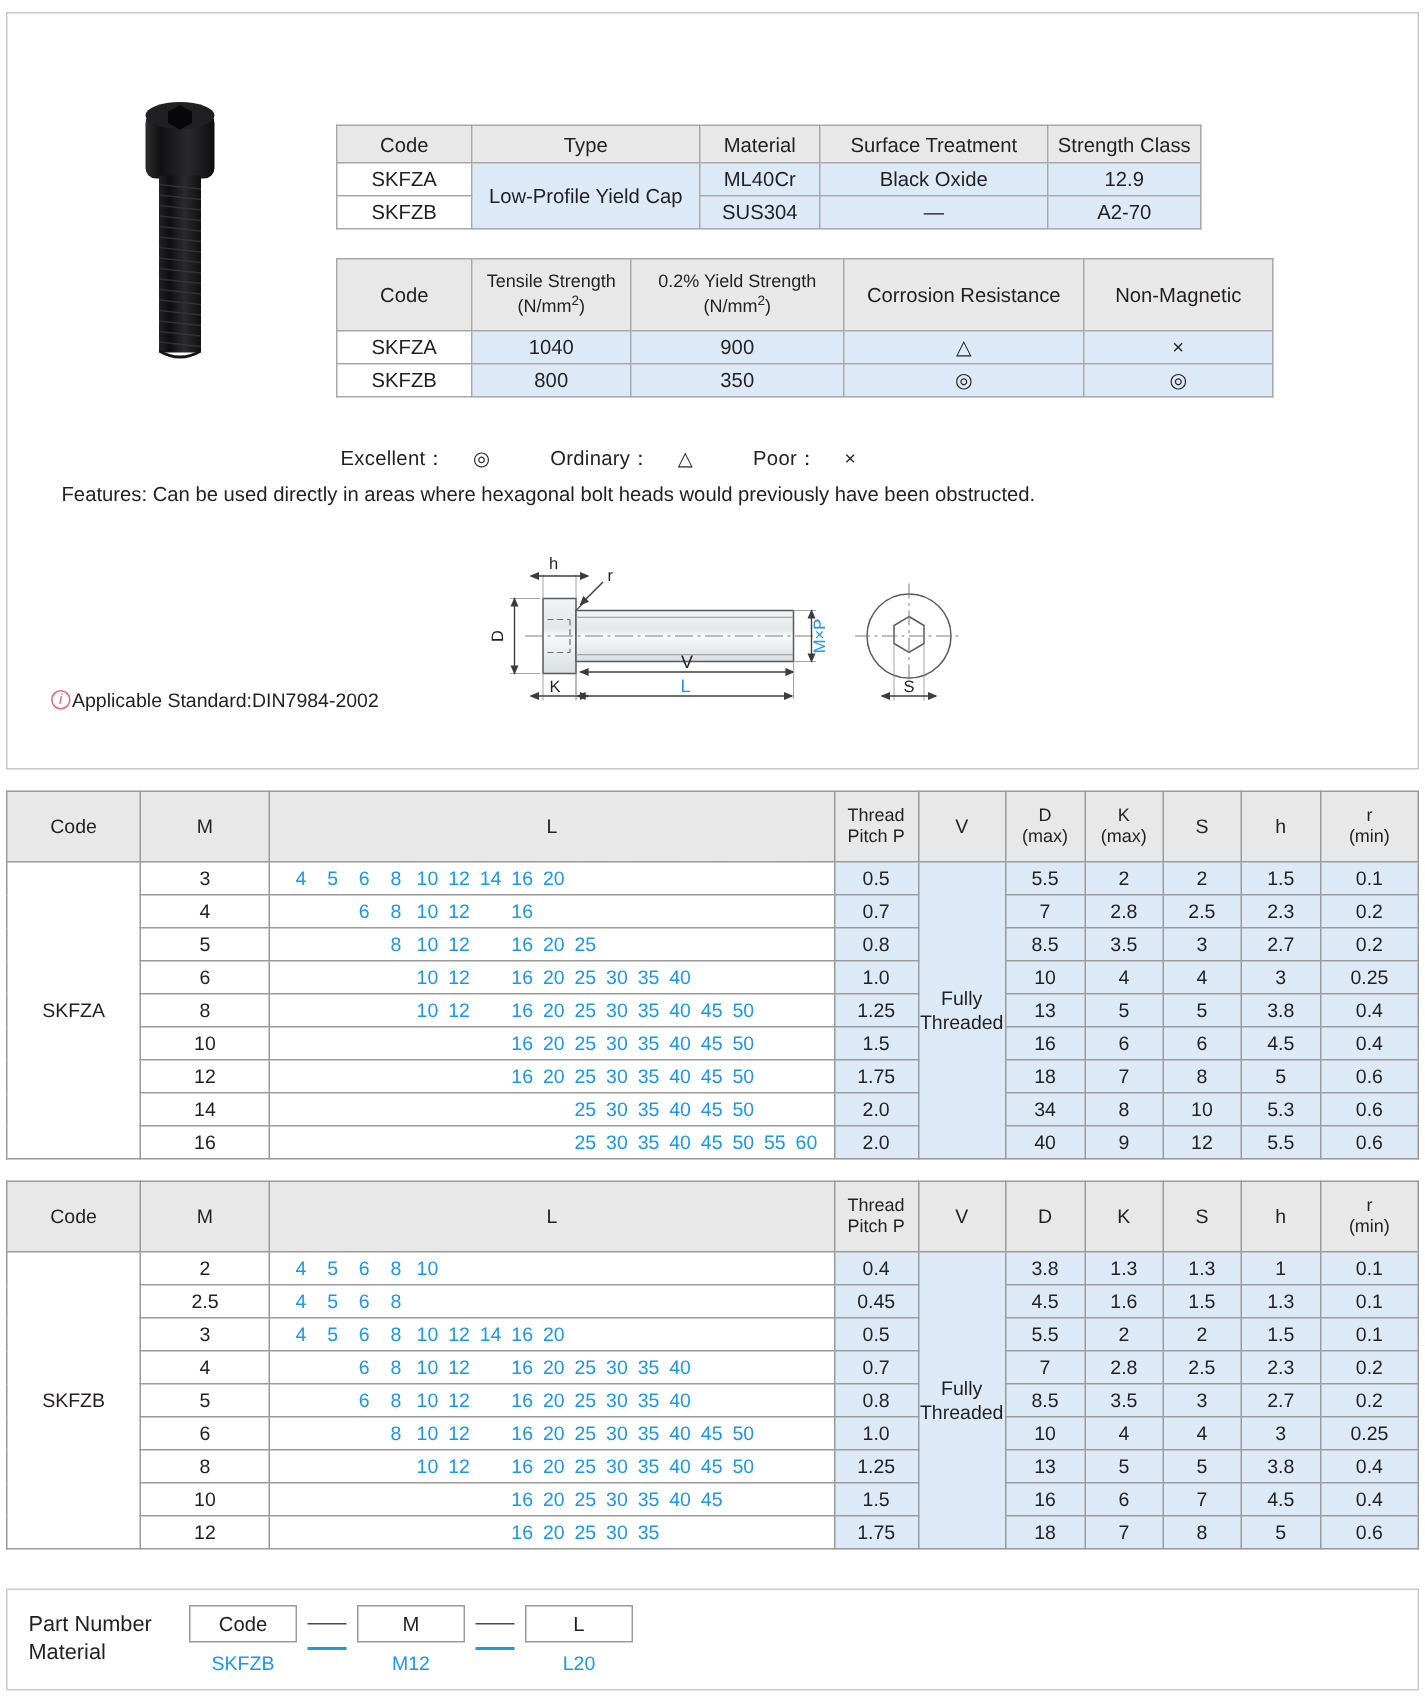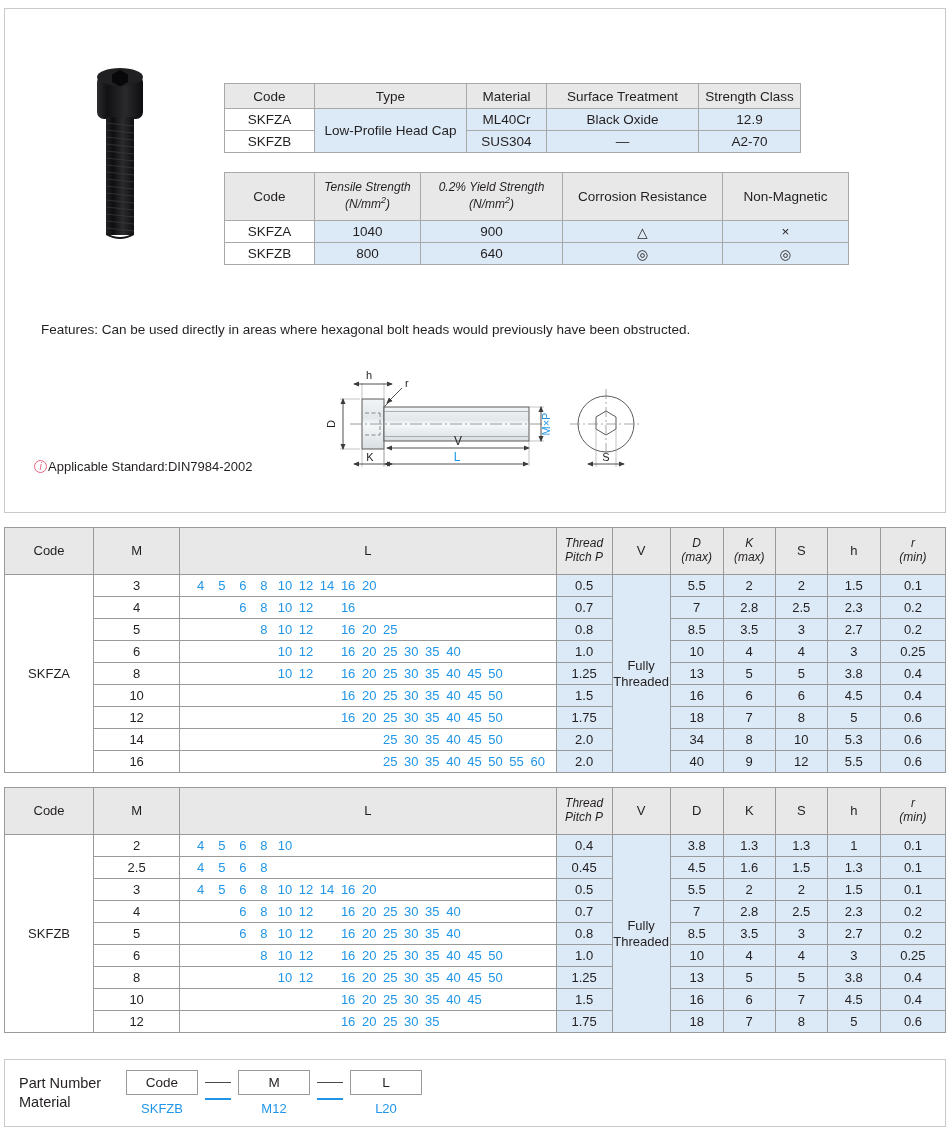--- a/index.html
+++ b/index.html
@@ -54,21 +54,21 @@
     font-weight: normal;
     font-size: 13.5px;
     text-align: center;
     color: #231f20;
     padding: 0;
   }
   table.spec th { background: #e8e8e8; height: 25px; }
   table.spec td { background: #dceaf7; height: 22px; }
   td.codecell { background: #ffffff !important; color: #2196e8; }
   .sub { font-size: 9px; vertical-align: super; }
-  .small2 { font-size: 12px; line-height: 1.15; display:block;font-style:italic; }
+  .small2 { font-size: 12px; line-height: 1.15; display:block; }
 
   #tbl-spec1 { left: 219px; top: 74px; }
   #tbl-spec2 { left: 219px; top: 163px; }
 
   .legend {
     position: absolute; left: 222px; top: 288px;
     font-size: 13.5px; color: #231f20; letter-spacing: .2px;
   }
   .legend span { margin-right: 18px; }
   .sym { font-size: 13px; }
@@ -216,21 +216,21 @@
       <tbody>
           <tr>
         <th style="width:90px">Code</th>
         <th style="width:152px">Type</th>
         <th style="width:80px">Material</th>
         <th style="width:152px">Surface Treatment</th>
         <th style="width:102px">Strength Class</th>
       </tr>
       <tr>
         <td class="codecell">SKFZA</td>
-        <td rowspan="2">Low-Profile Head Cap</td>
+        <td rowspan="2">Low-Profile Yield Cap</td>
         <td>ML40Cr</td>
         <td>Black Oxide</td>
         <td>12.9</td>
       </tr>
       <tr>
         <td class="codecell">SKFZB</td>
         <td>SUS304</td>
         <td>—</td>
         <td>A2-70</td>
       </tr>
@@ -255,27 +255,32 @@
       <tr>
         <td class="codecell">SKFZA</td>
         <td>1040</td>
         <td>900</td>
         <td>△</td>
         <td>×</td>
       </tr>
       <tr>
         <td class="codecell">SKFZB</td>
         <td>800</td>
-        <td>640</td>
+        <td>350</td>
         <td>◎</td>
         <td>◎</td>
       </tr>
     </tbody>
       </table>
 
+    <div class="legend">
+      <span><span>Excellent：</span><span class="sym">◎</span></span>
+      <span><span>Ordinary：</span><span class="sym">△</span></span>
+      <span><span>Poor：</span><span class="sym">×</span></span>
+    </div>
 
     <div class="features">Features: Can be used directly in areas where hexagonal bolt heads would previously have been obstructed.</div>
 
     <svg class="drawing" width="360" height="105" viewBox="0 0 360 105">
       <defs>
         <marker id="ar" markerWidth="7" markerHeight="7" refX="6" refY="3" orient="auto">
           <path d="M0,0 L7,3 L0,6 z" fill="#3c3c3c"></path>
         </marker>
         <marker id="arL" markerWidth="7" markerHeight="7" refX="1" refY="3" orient="auto">
           <path d="M7,0 L0,3 L7,6 z" fill="#3c3c3c"></path>

